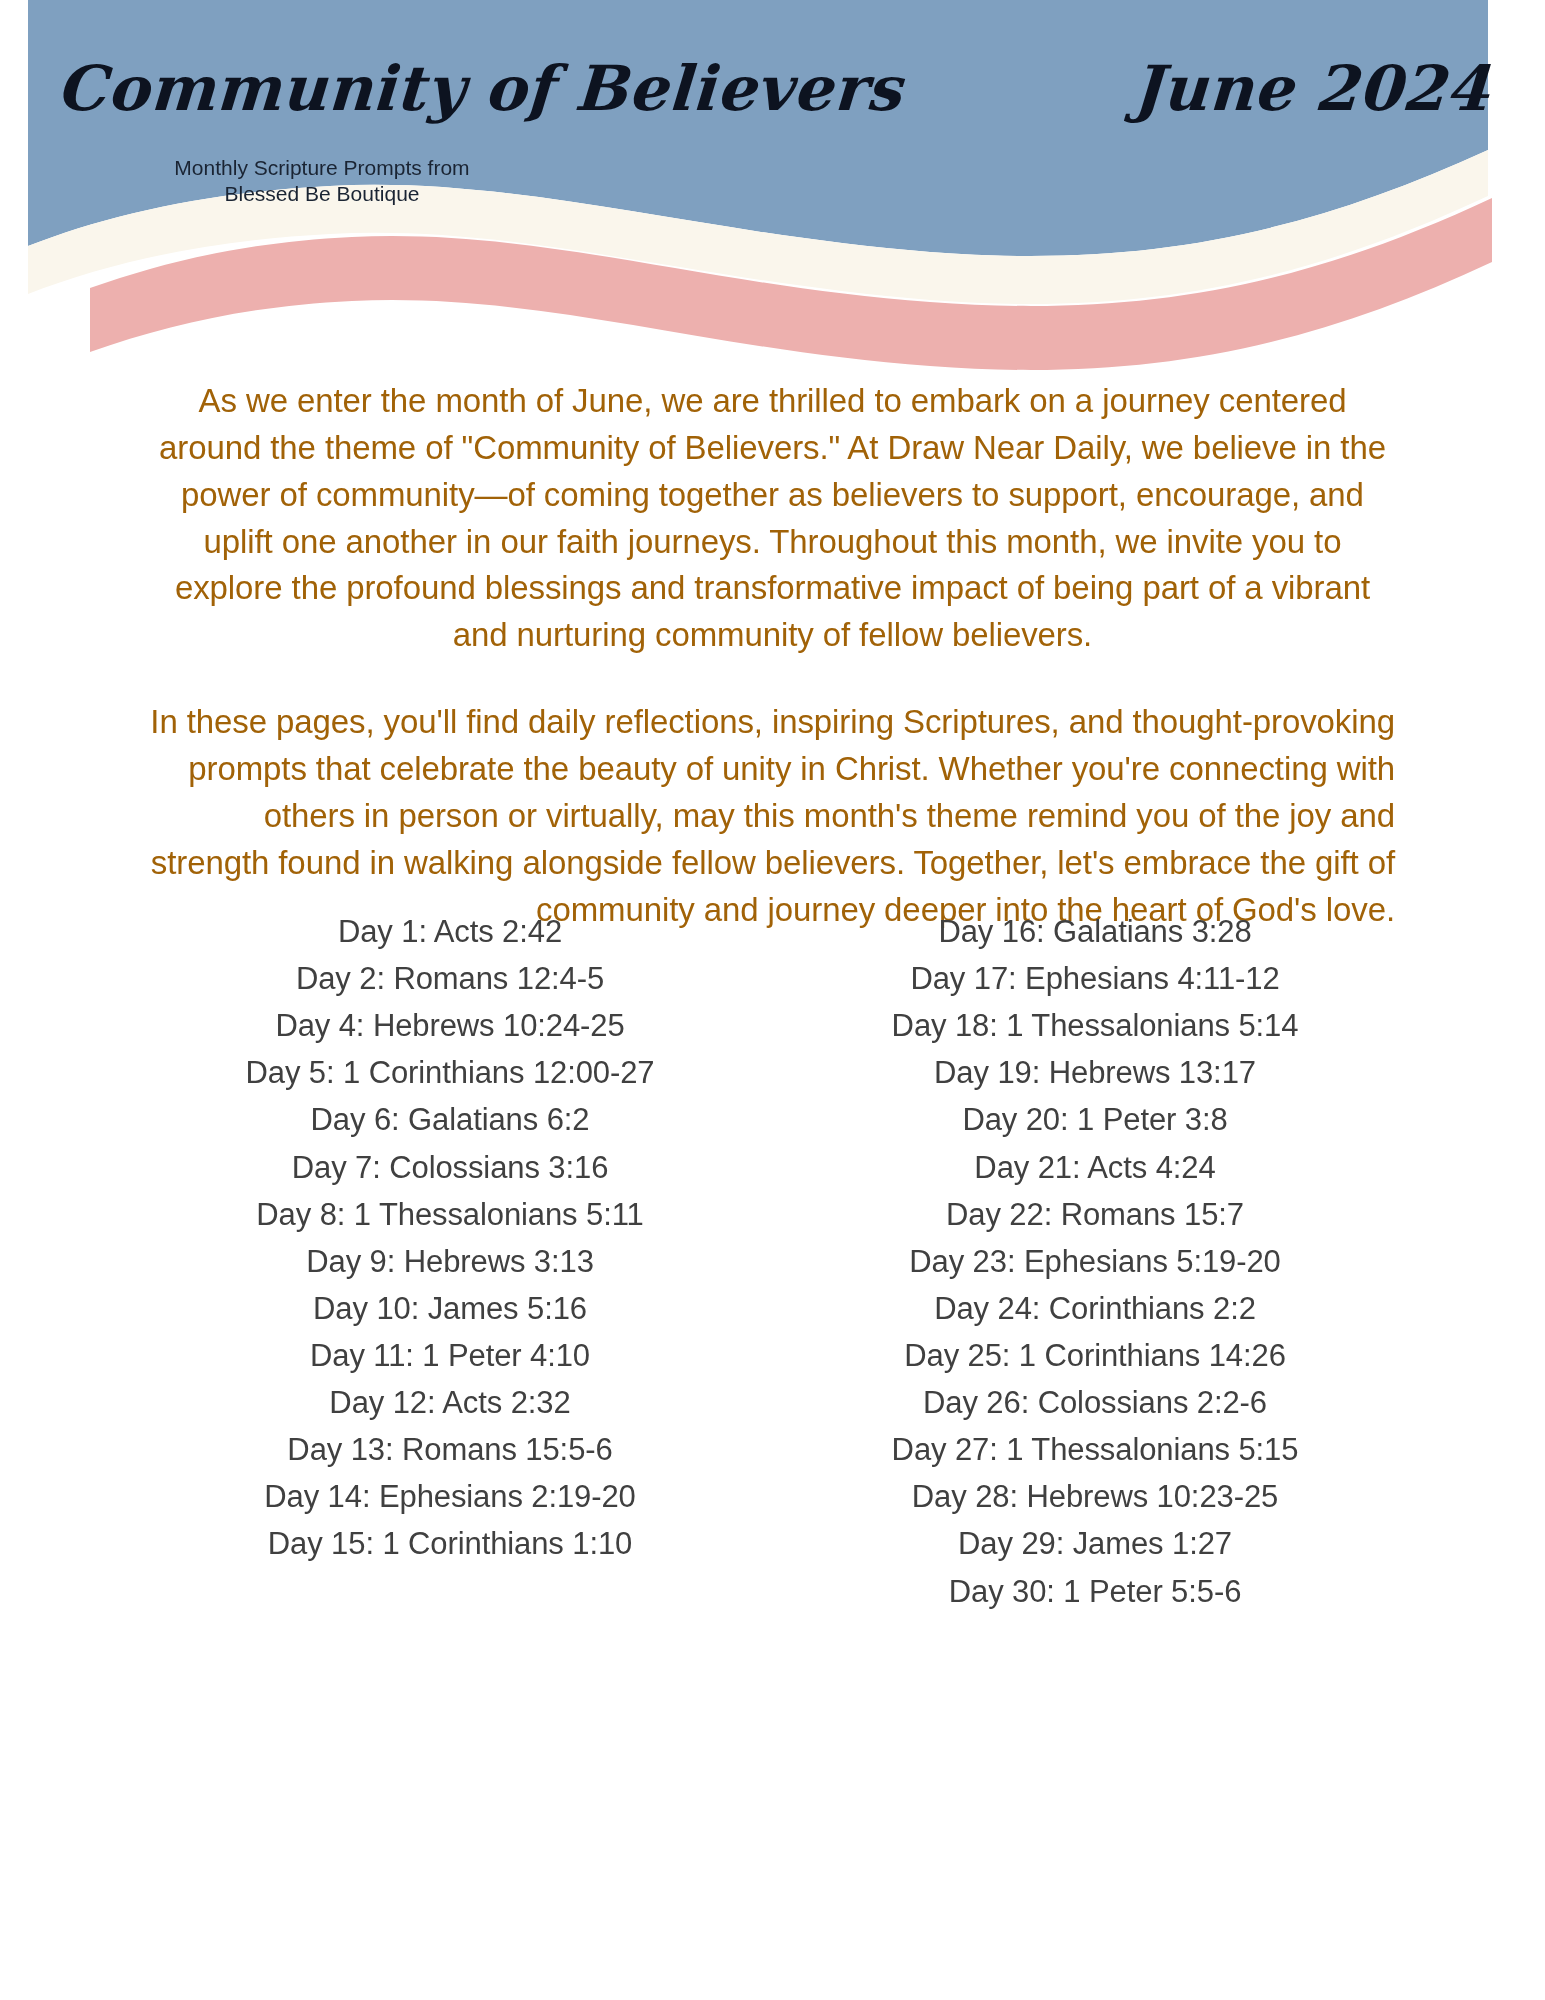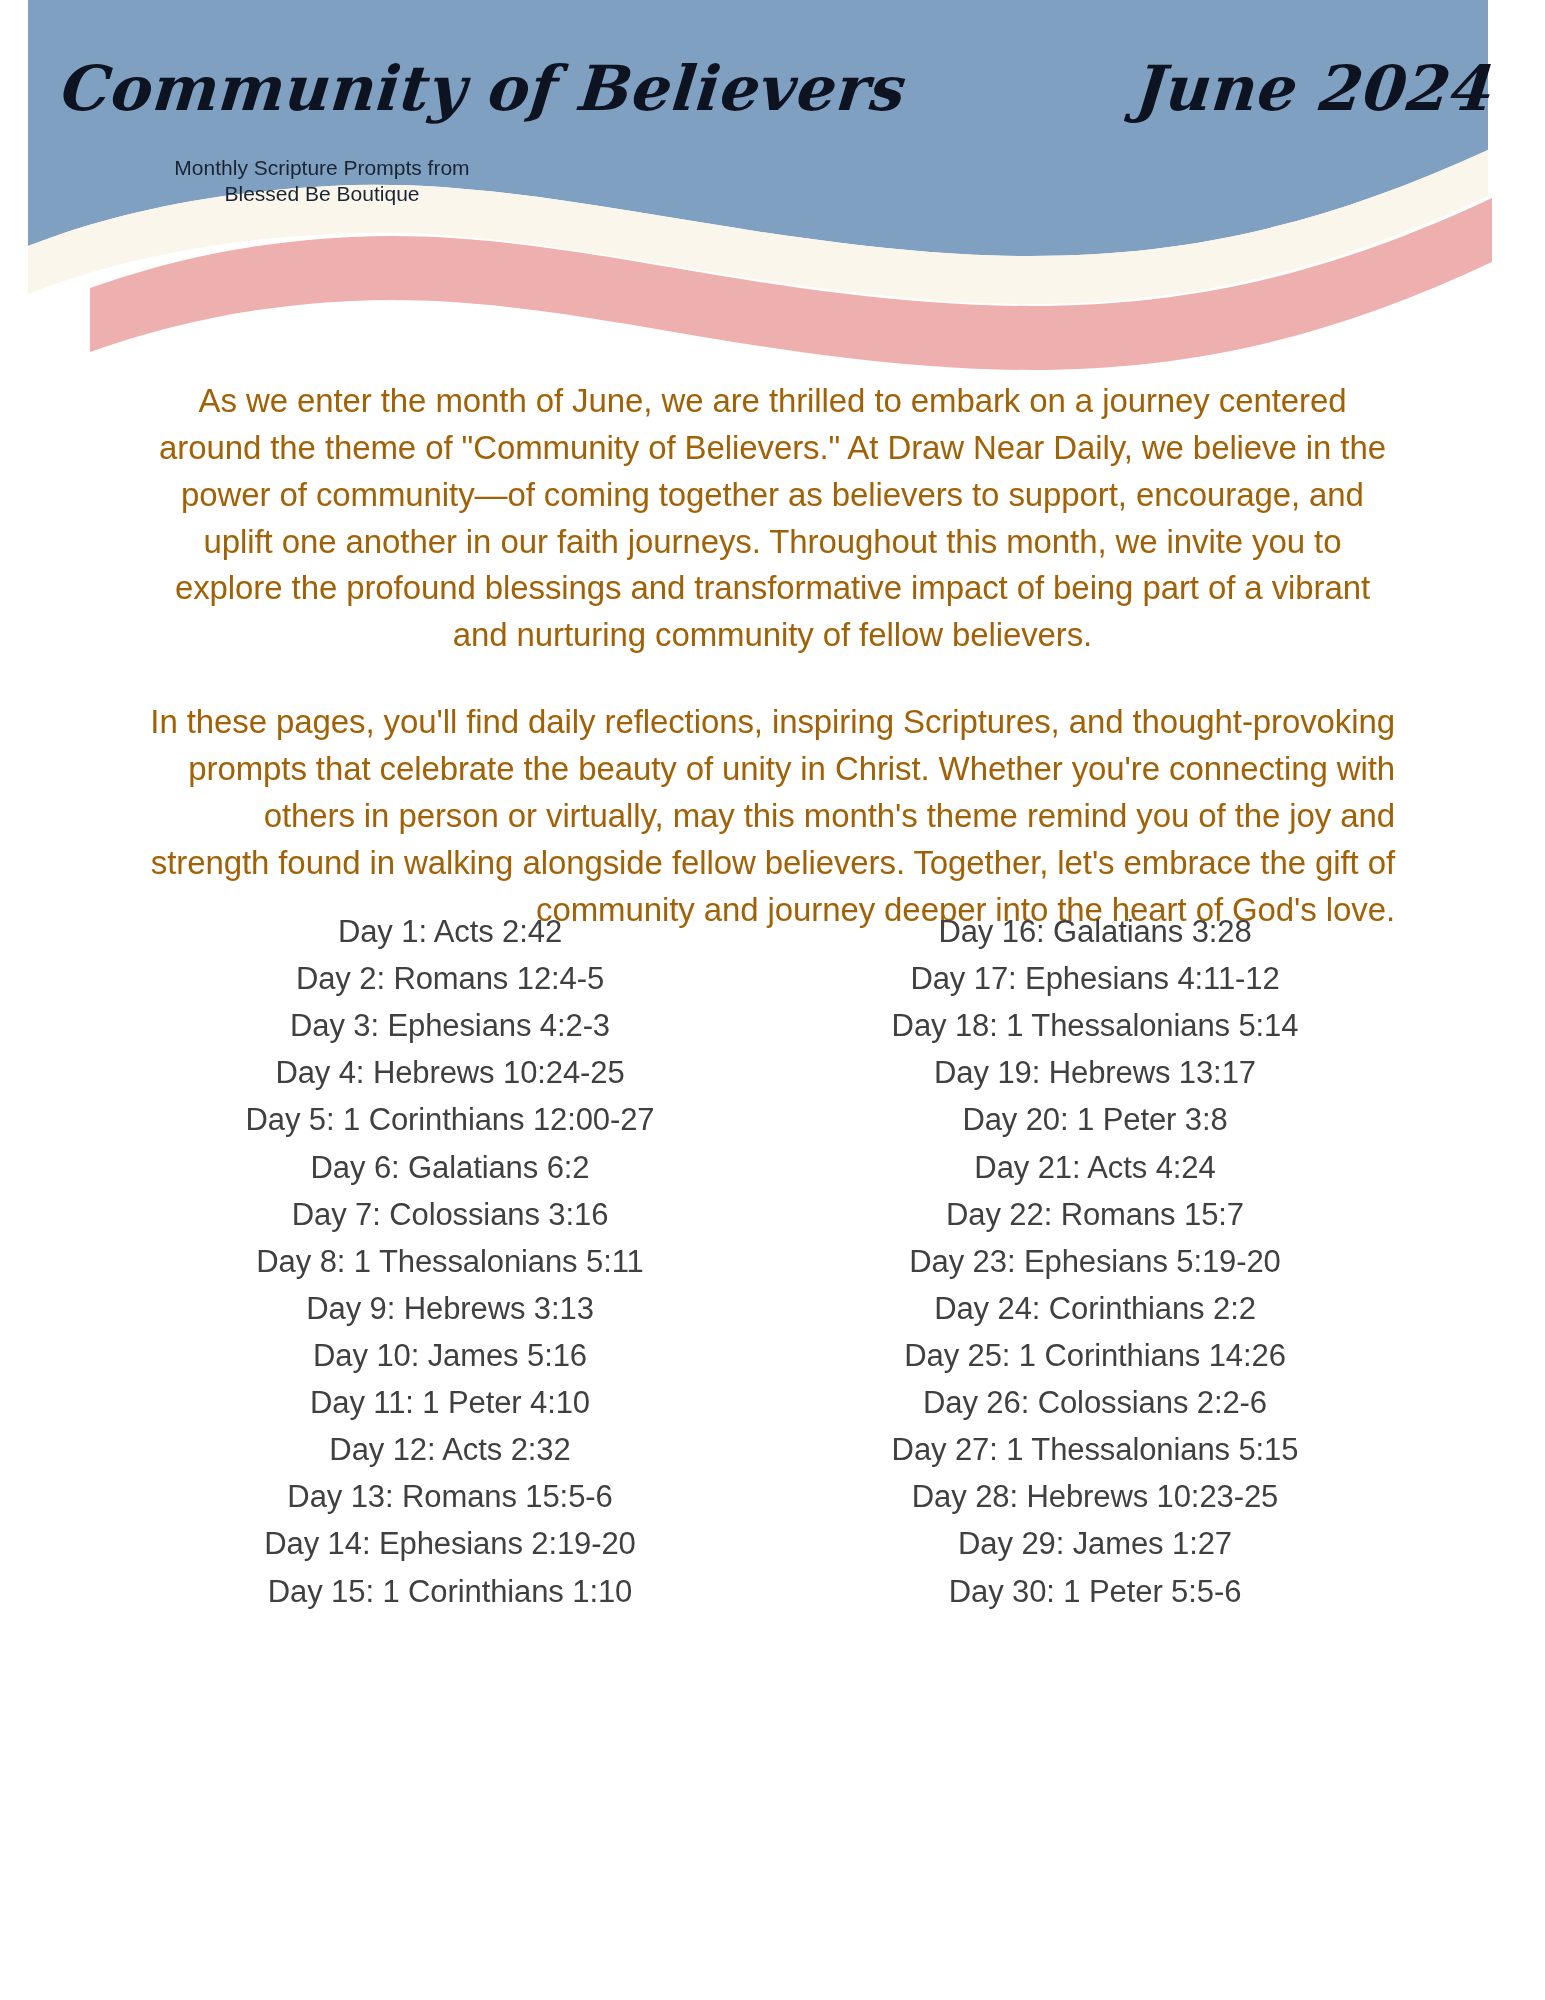--- a/index.html
+++ b/index.html
@@ -177,21 +177,20 @@
 
   <div class="intro-block">
     <p class="intro-para">As we enter the month of June, we are thrilled to embark on a journey centered around the theme of "Community of Believers." At Draw Near Daily, we believe in the power of community—of coming together as believers to support, encourage, and uplift one another in our faith journeys. Throughout this month, we invite you to explore the profound blessings and transformative impact of being part of a vibrant and nurturing community of fellow believers.</p>
     <p class="intro-para">In these pages, you'll find daily reflections, inspiring Scriptures, and thought-provoking prompts that celebrate the beauty of unity in Christ. Whether you're connecting with others in person or virtually, may this month's theme remind you of the joy and strength found in walking alongside fellow believers. Together, let's embrace the gift of community and journey deeper into the heart of God's love.</p>
   </div>
 
   <div class="day-list">
     <div class="day-col">
         <div class="day-entry">Day 1: Acts 2:42</div>
         <div class="day-entry">Day 2: Romans 12:4-5</div>
-        <div class="day-entry">Day 3: Ephesians 4:2-3</div>
         <div class="day-entry">Day 4: Hebrews 10:24-25</div>
         <div class="day-entry">Day 5: 1 Corinthians 12:00-27</div>
         <div class="day-entry">Day 6: Galatians 6:2</div>
         <div class="day-entry">Day 7: Colossians 3:16</div>
         <div class="day-entry">Day 8: 1 Thessalonians 5:11</div>
         <div class="day-entry">Day 9: Hebrews 3:13</div>
         <div class="day-entry">Day 10: James 5:16</div>
         <div class="day-entry">Day 11: 1 Peter 4:10</div>
         <div class="day-entry">Day 12: Acts 2:32</div>
         <div class="day-entry">Day 13: Romans 15:5-6</div>

